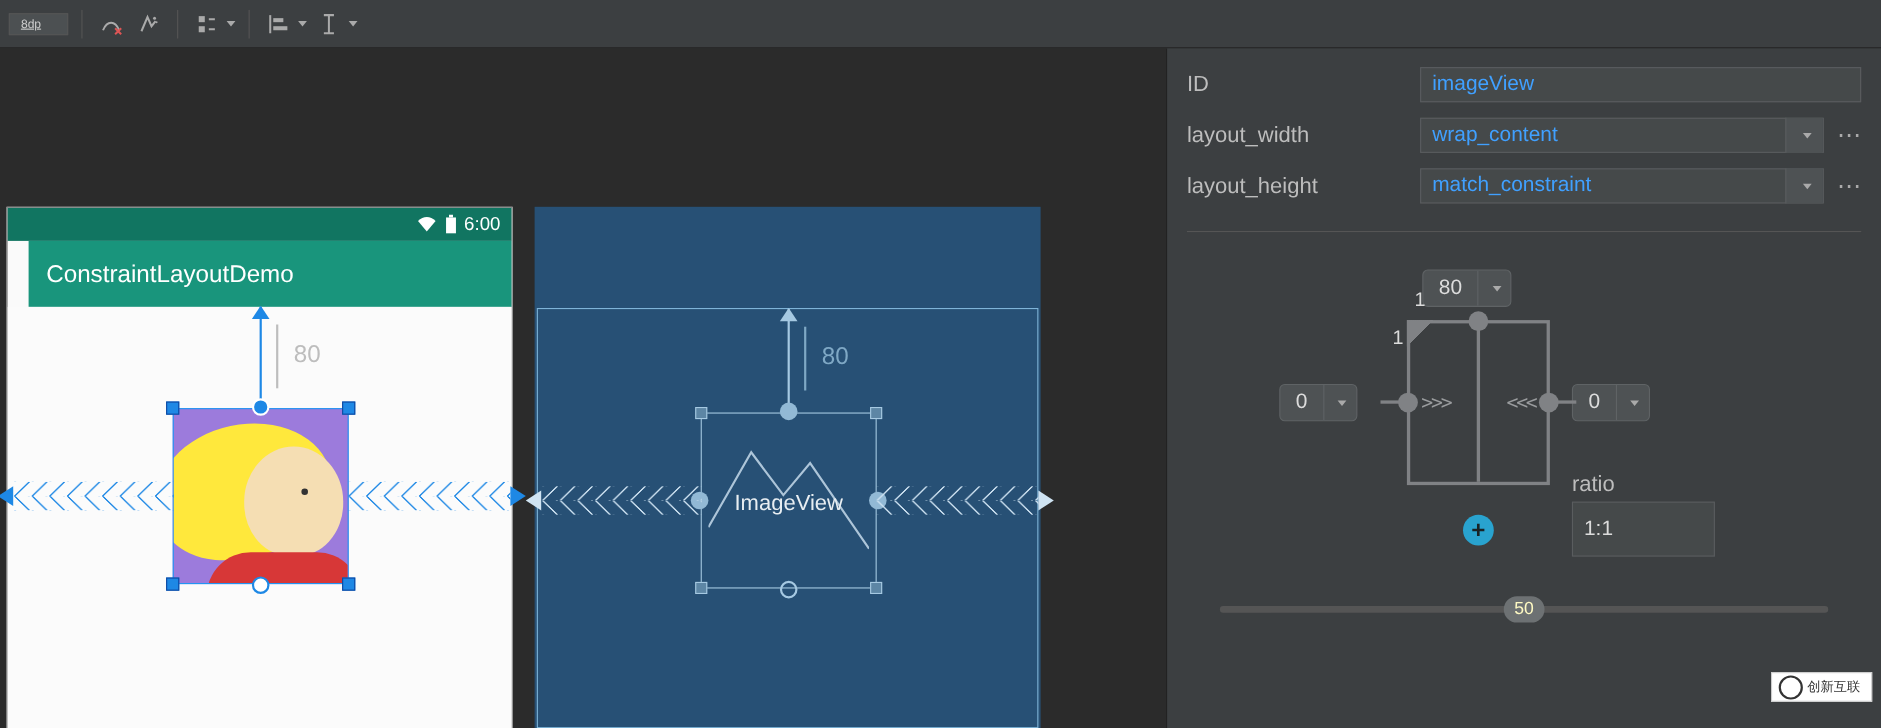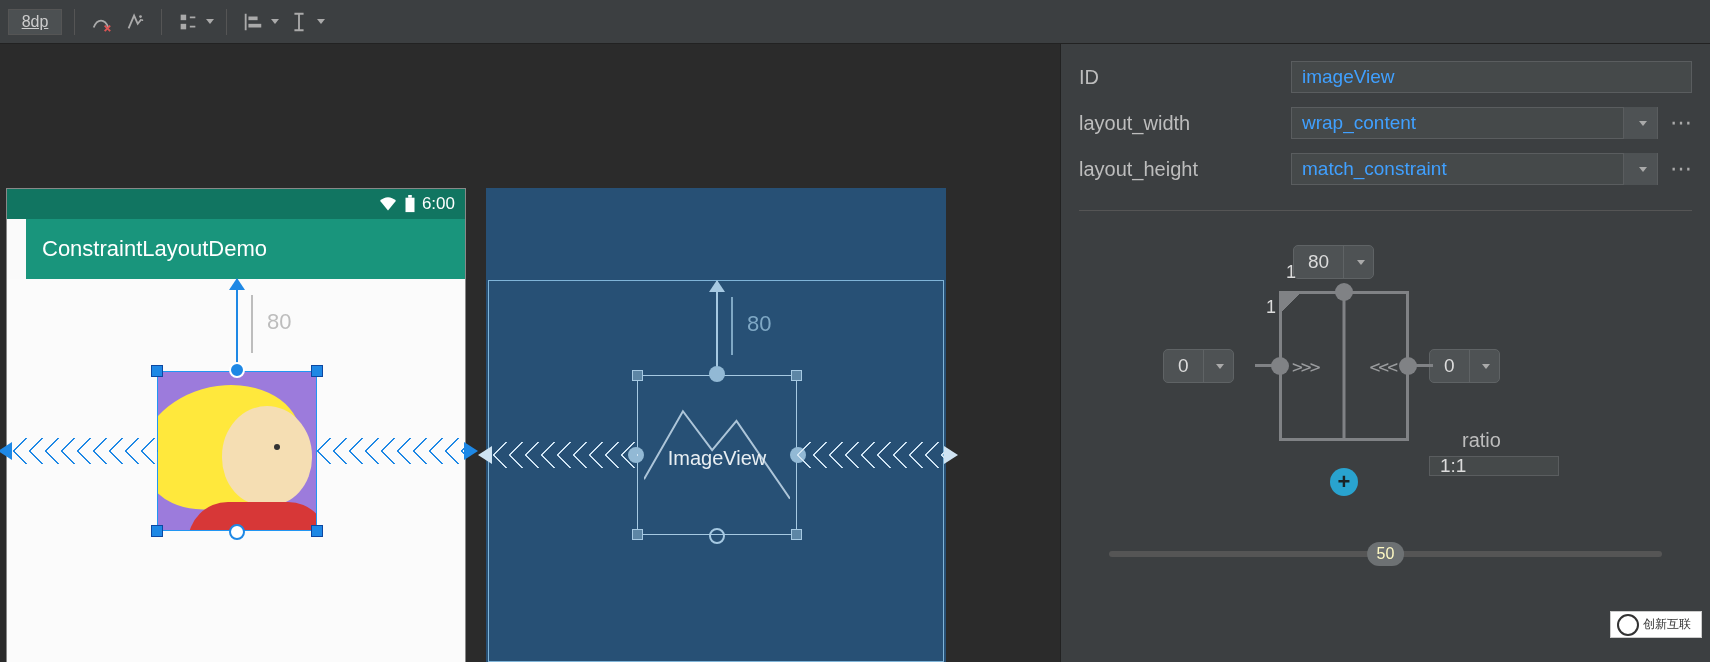--- a/index.html
+++ b/index.html
@@ -20,24 +20,23 @@
     border-bottom: 1px solid #222;
     display: flex;
     align-items: center;
     padding: 0 8px;
     gap: 6px;
   }
   .tb-box {
     background: #4c5052;
     border: 1px solid #555;
     padding: 3px 10px;
-    font-size: 16px;
+    font-size: 11px;
     color: #cccccc;
     min-width: 54px;
-    text-align: center;
     text-decoration: underline;
   }
   .tb-sep {
     width: 1px;
     height: 26px;
     background: #555;
     margin: 0 6px;
   }
   .tb-btn {
     width: 28px;
@@ -268,22 +267,22 @@
   .cw-pill.top{left:214px;top:4px;}
   .cw-pill.left{left:84px;top:108px;}
   .cw-pill.right{left:350px;top:108px;}
 
   .cw-line{position:absolute;background:#808285;}
   .cw-line.lh{height:3px;}
   .cw-line.ll{top:123px;left:176px;width:26px;}
   .cw-line.lr{top:123px;left:330px;width:24px;}
 
   .ratio-wrap{position:absolute; left:350px; top:188px;}
-  .ratio-label{color:#bdbdbd;font-size:20px;margin-bottom:4px;margin-left:33px;}
-  .ratio-box{width:130px;height:20px;background:#45494a;border:1px solid #5a5d5f;color:#dcdcdc;display:flex;align-items:center;padding:0 10px;font-size:19px;}
+  .ratio-label{color:#bdbdbd;font-size:20px;margin-bottom:4px;}
+  .ratio-box{width:130px;height:50px;background:#45494a;border:1px solid #5a5d5f;color:#dcdcdc;display:flex;align-items:center;padding:0 10px;font-size:19px;}
 
   .slider{
     position:absolute; left:30px; right:30px; top:310px; height:6px;
     background:#555; border-radius:3px;
   }
   .slider-thumb{
     position:absolute; left:50%; top:50%; transform:translate(-50%,-50%);
     background:#6d7173; color:#fef9c3;
     padding:3px 10px; border-radius:12px; font-size:16px;
   }

